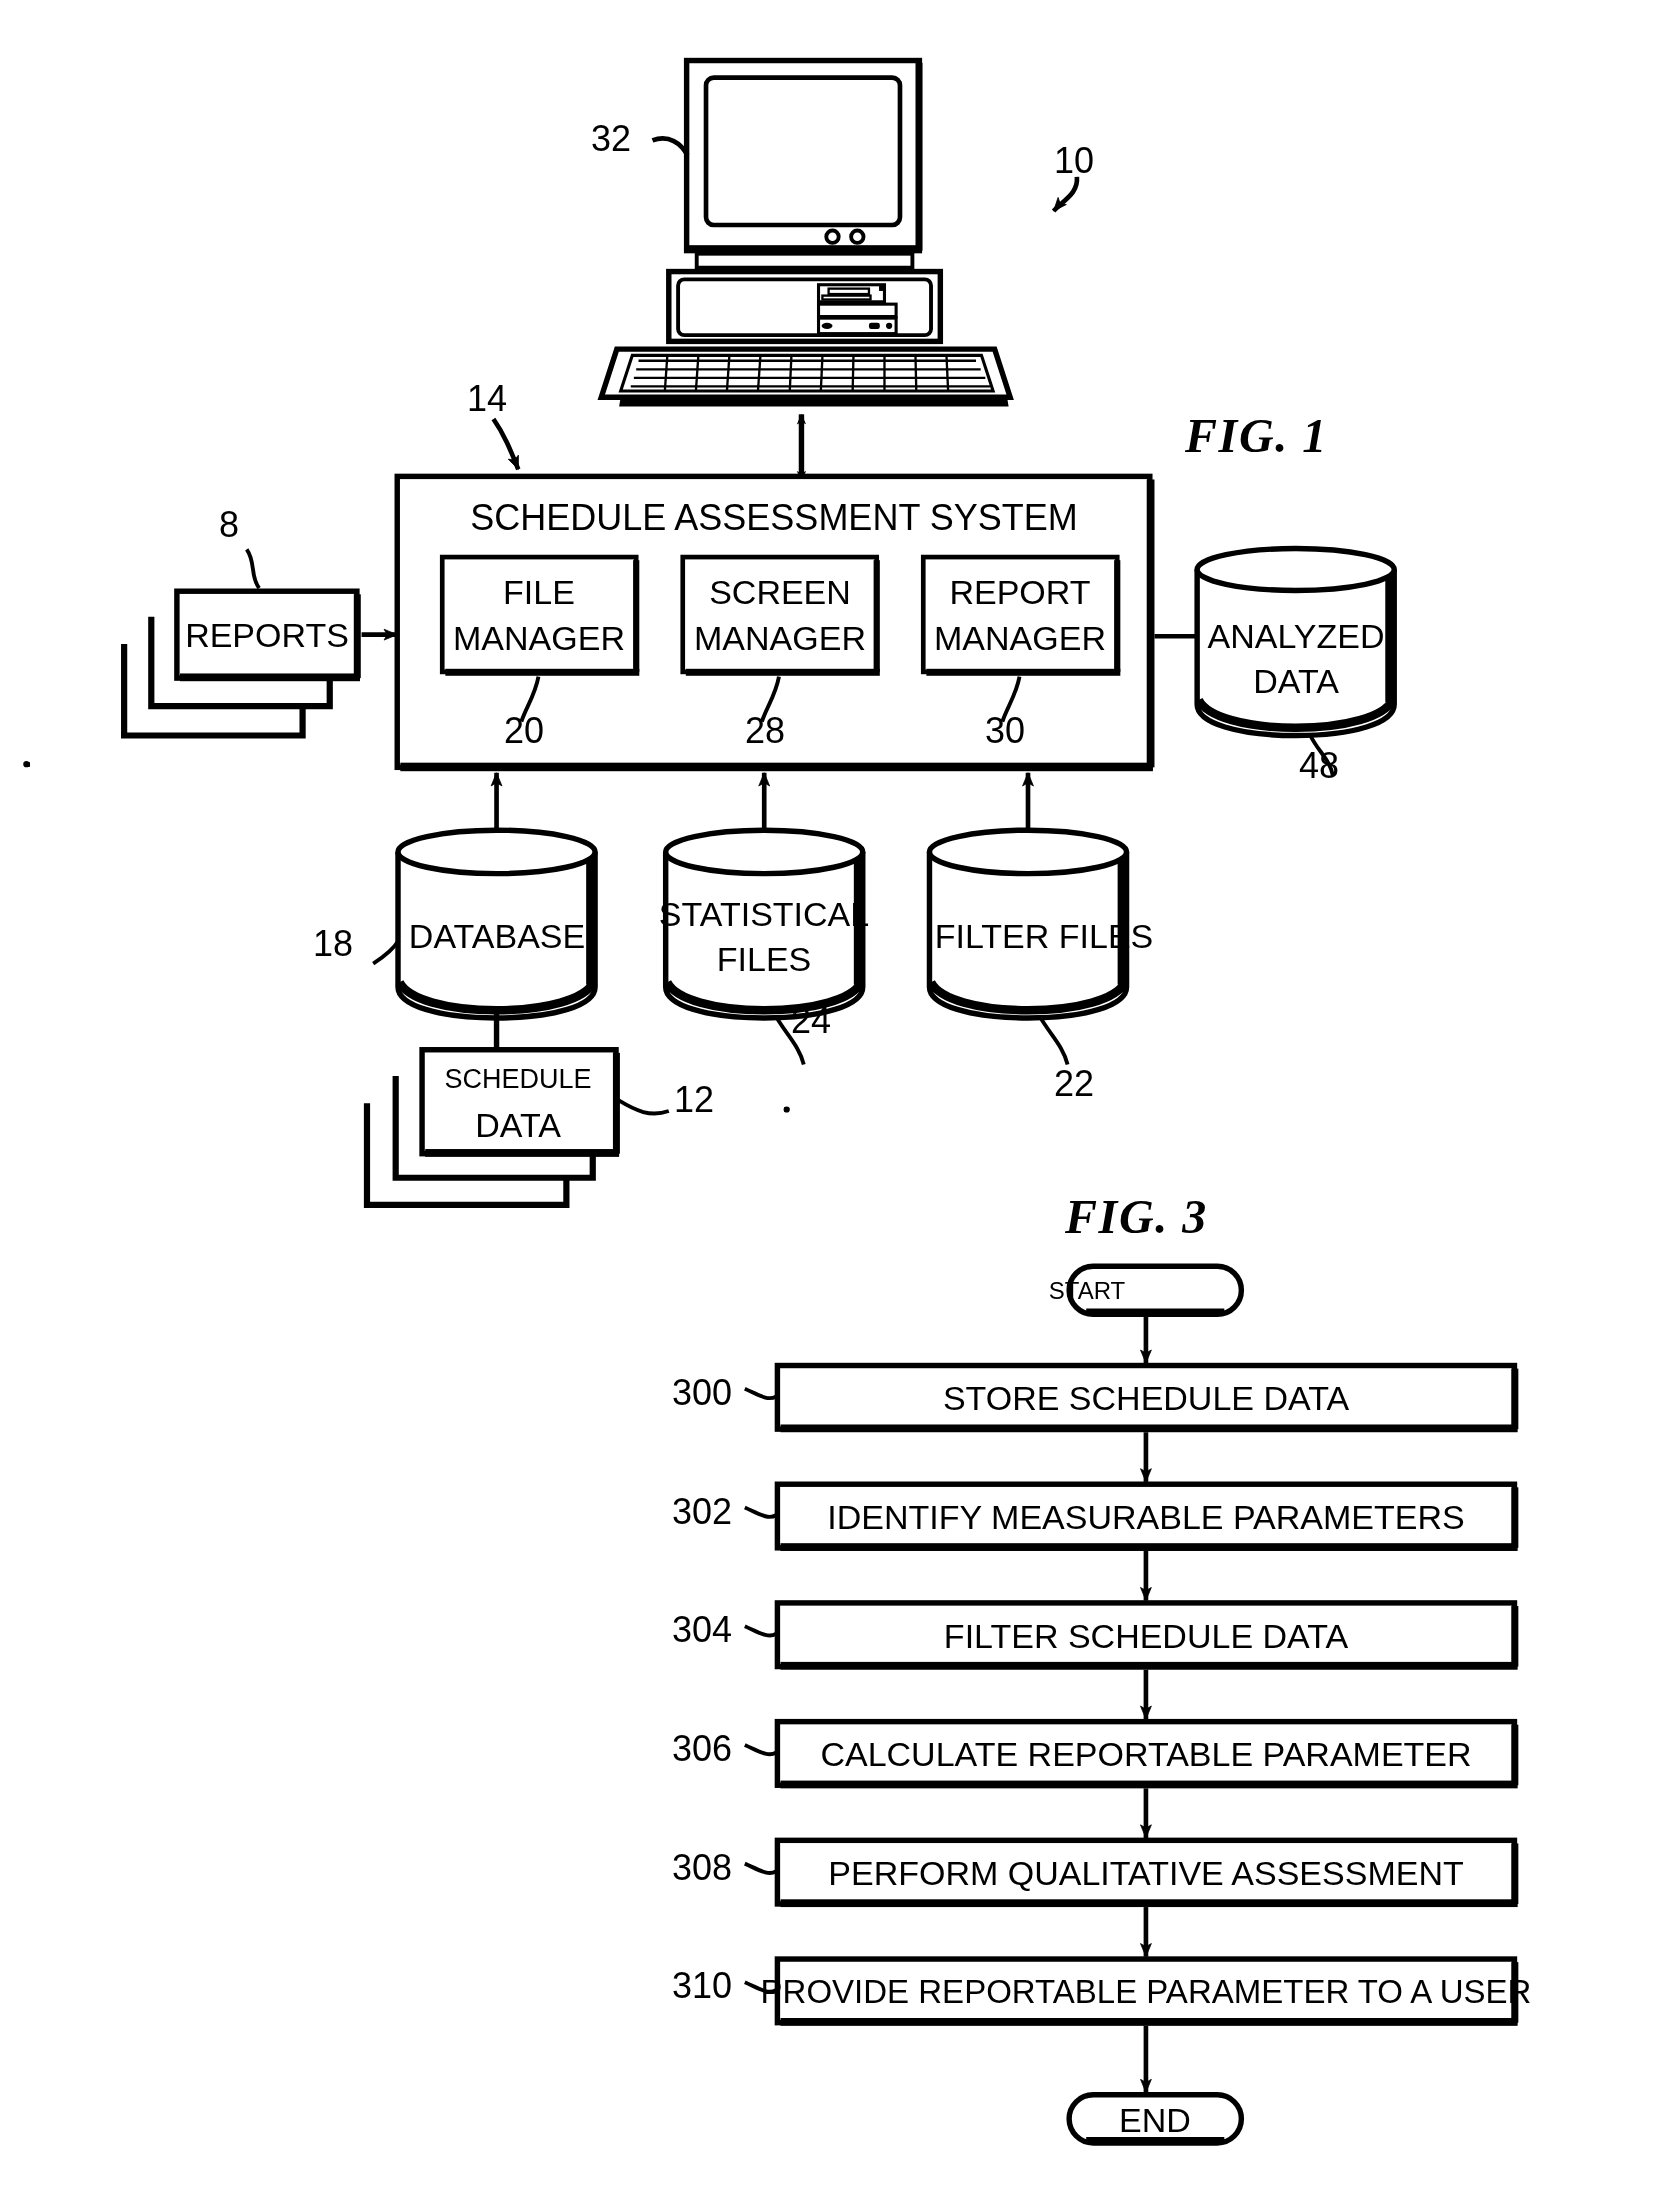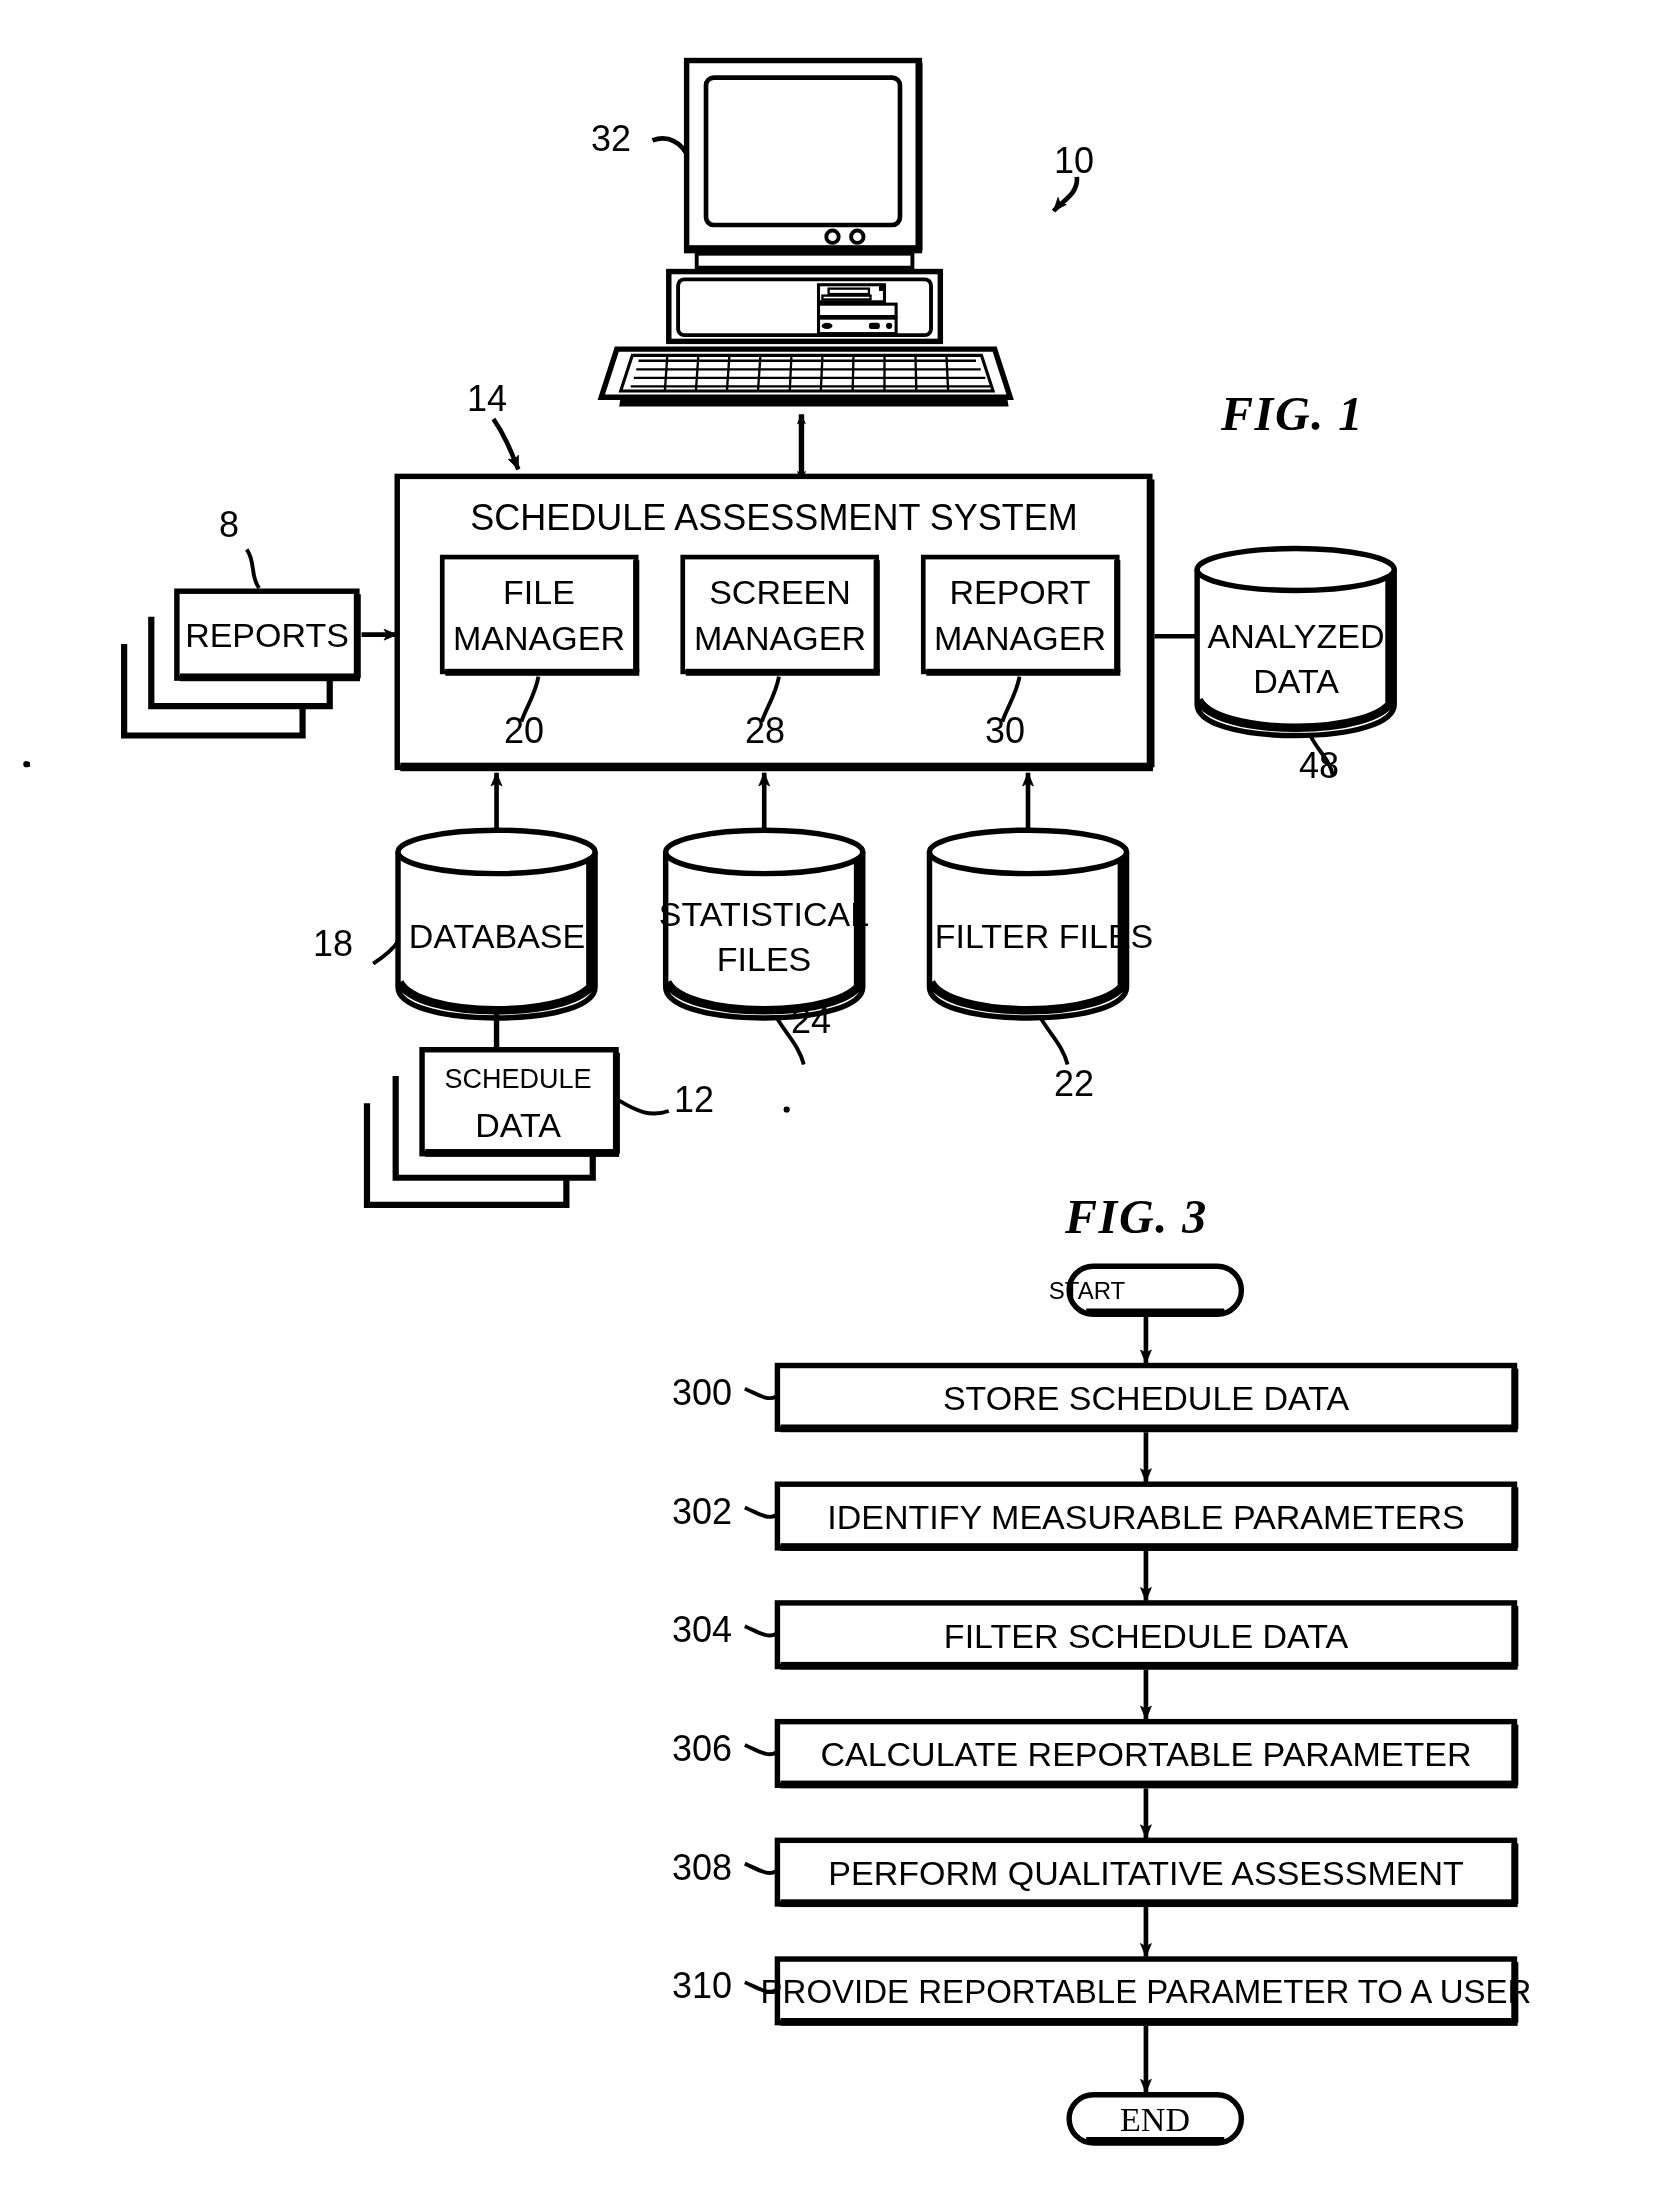--- a/index.html
+++ b/index.html
@@ -293,21 +293,21 @@
     <g stroke="#000" stroke-width="5" fill="none">
       <path d="M960,1790 C978,1798 990,1806 1000,1800"></path>
       <path d="M960,1943 C978,1951 990,1959 1000,1953"></path>
       <path d="M960,2096 C978,2104 990,2112 1000,2106"></path>
       <path d="M960,2249 C978,2257 990,2265 1000,2259"></path>
       <path d="M960,2402 C978,2410 990,2418 1000,2412"></path>
       <path d="M960,2555 C978,2563 990,2571 1000,2565"></path>
     </g>
   </svg>
 
-  <div class="figtitle" style="left:1185px; top:386px;margin-left:36px;">FIG. 1</div>
+  <div class="figtitle" style="left:1185px; top:408px;">FIG. 1</div>
 
   <div class="ref" style="left:591px; top:118px;">32</div>
   <div class="ref" style="left:1054px; top:140px;">10</div>
   <div class="ref" style="left:467px; top:378px;">14</div>
   <div class="ref" style="left:219px; top:504px;">8</div>
   <div class="ref" style="left:1299px; top:745px;">48</div>
   <div class="ref" style="left:313px; top:923px;">18</div>
   <div class="ref" style="left:791px; top:1000px;">24</div>
   <div class="ref" style="left:1054px; top:1063px;">22</div>
   <div class="ref" style="left:674px; top:1079px;">12</div>
@@ -337,21 +337,21 @@
   <div class="boxlabel" style="left:764px; top:959px; font-size:34px;">FILES</div>
 
   <div class="boxlabel" style="left:1028px; top:936px; font-size:34px;margin-left:16px;">FILTER FILES</div>
 
   <div class="boxlabel" style="left:518px; top:1080px; font-size:27px;">SCHEDULE</div>
   <div class="boxlabel" style="left:518px; top:1125px; font-size:34px;">DATA</div>
 
   <div class="figtitle" style="left:1065px; top:1189px;">FIG. 3</div>
 
   <div class="boxlabel" style="left:1087px; top:1291px; font-size:24px;">START</div>
-  <div class="boxlabel" style="left:1155px; top:2120px; font-size:34px;font-family:Liberation Serif, serif;">END</div>
+  <div class="boxlabel" style="left:1155px; top:2120px; font-size:34px;">END</div>
 
   <div class="boxlabel" style="left:1146px; top:1398px; font-size:34px;">STORE SCHEDULE DATA</div>
   <div class="boxlabel" style="left:1146px; top:1517px; font-size:34px;">IDENTIFY MEASURABLE PARAMETERS</div>
   <div class="boxlabel" style="left:1146px; top:1636px; font-size:34px;">FILTER SCHEDULE DATA</div>
   <div class="boxlabel" style="left:1146px; top:1754px; font-size:34px;">CALCULATE REPORTABLE PARAMETER</div>
   <div class="boxlabel" style="left:1146px; top:1873px; font-size:34px;">PERFORM QUALITATIVE ASSESSMENT</div>
   <div class="boxlabel" style="left:1146px; top:1992px; font-size:33px;">PROVIDE REPORTABLE PARAMETER TO A USER</div>
 
   <div class="ref" style="left:672px; top:1372px;">300</div>
   <div class="ref" style="left:672px; top:1491px;">302</div>

